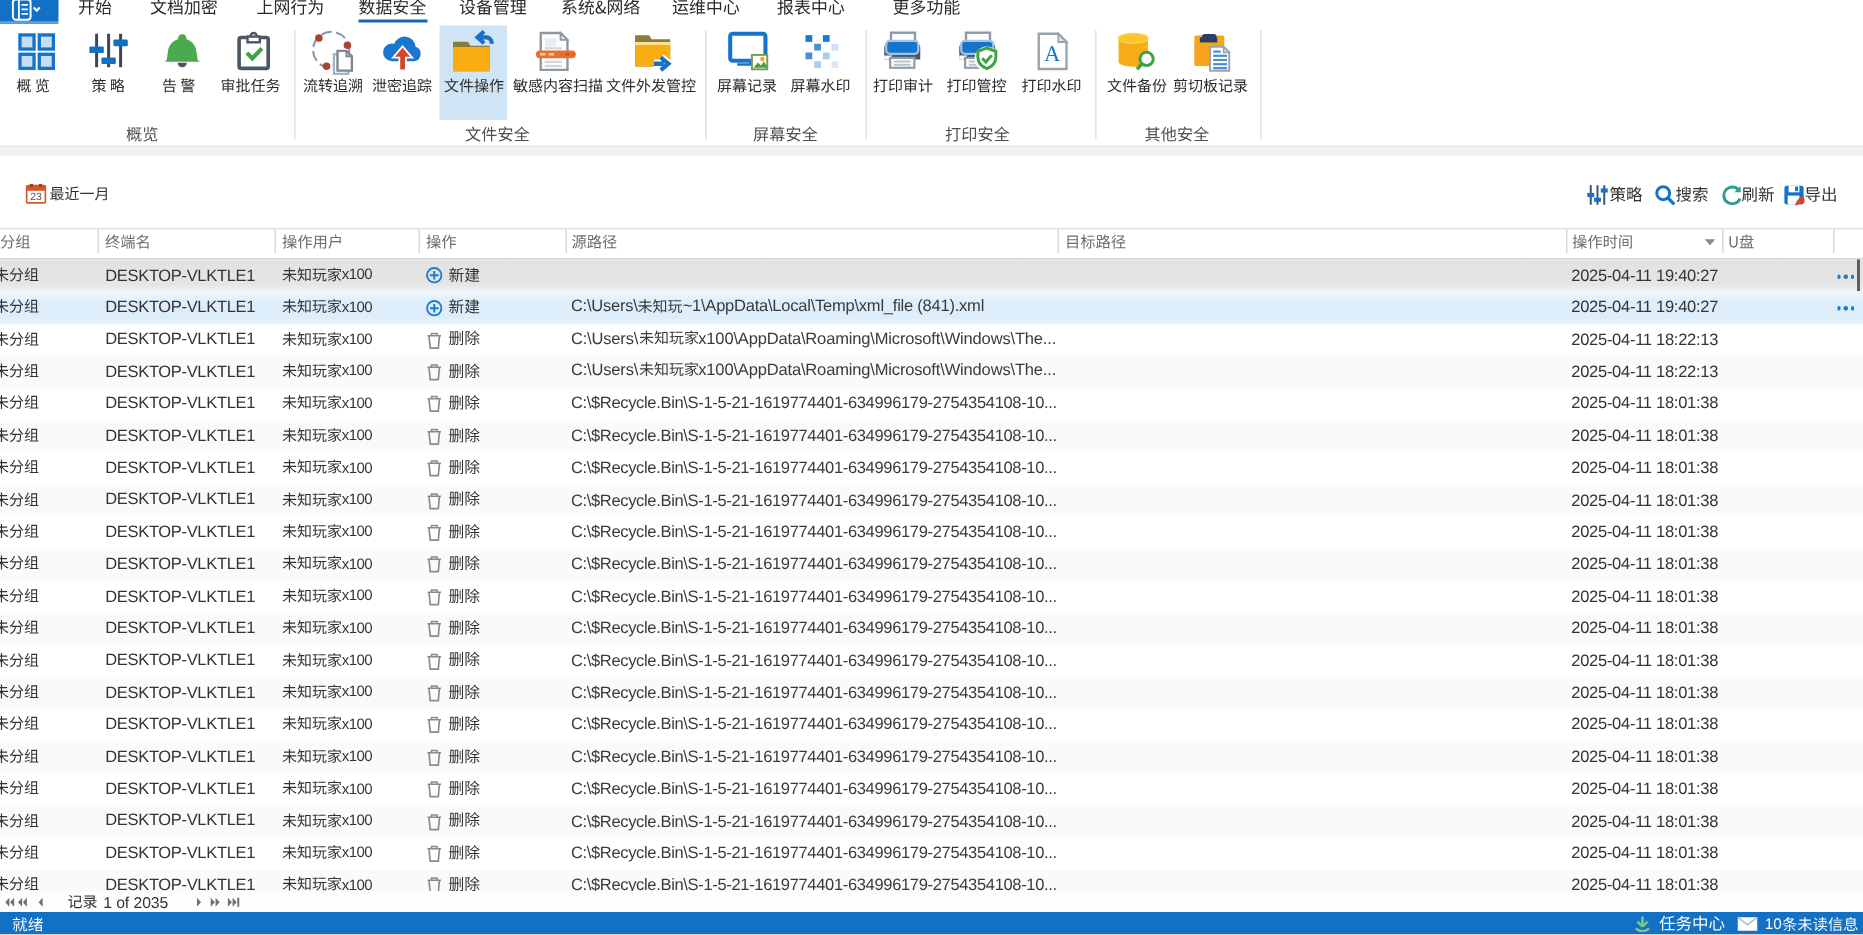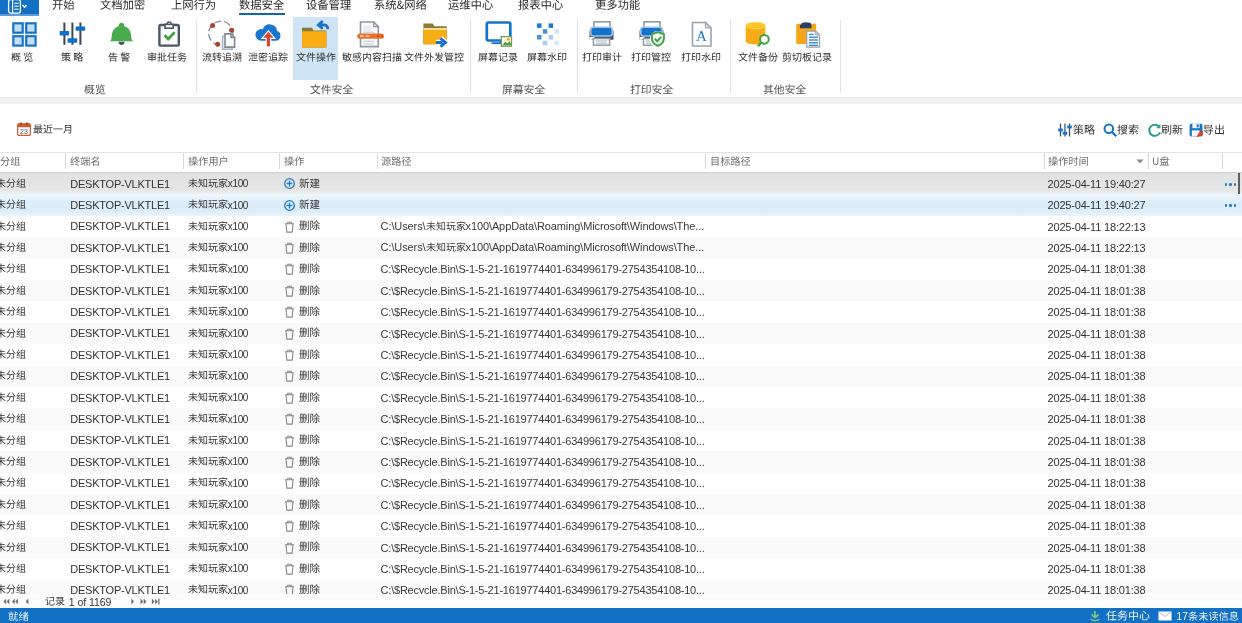--- a/index.html
+++ b/index.html
@@ -699,20 +699,27 @@
       <circle cx="5.5" cy="5.5" r="4.8" fill="none" stroke="#1f7ccb" stroke-width="1.3"></circle>
       <line x1="5.5" y1="2.6" x2="5.5" y2="8.4" stroke="#1f7ccb" stroke-width="1.3"></line>
       <line x1="2.6" y1="5.5" x2="8.4" y2="5.5" stroke="#1f7ccb" stroke-width="1.3"></line>
     </svg>
 <svg style="position:absolute;left:299.00px;top:199.00px;" width="21.00" height="10.50" viewBox="0 0 2000 1000">
       <g fill="#333333" transform="matrix(1,0,0,-1,0,880)">
         <use href="#g65B0"></use>
         <use href="#g5EFA" x="1000"></use>
       </g>
     </svg>
+<div style="position:absolute;left:380.6px;top:194.40px;height:21.4px;line-height:21.4px;font-size:11px;color:#3a3a3a;letter-spacing:-0.150px;white-space:pre">C:\Users\<svg style="display:inline-block;margin-bottom:-1.20px" width="30.00" height="10.00" viewBox="0 0 3000 1000">
+        <g fill="#3a3a3a" transform="matrix(1,0,0,-1,0,880)">
+          <use href="#g672A"></use>
+          <use href="#g77E5" x="1000"></use>
+          <use href="#g73A9" x="2000"></use>
+        </g>
+      </svg>~1\AppData\Local\Temp\xml_file (841).xml</div>
 <div style="position:absolute;left:1047.50px;top:199.20px;font-size:11.00px;color:#333333;letter-spacing:-0.18px;white-space:pre;">2025-04-11 19:40:27</div>
 <div style="position:absolute;left:1224.50px;top:204.40px;width:2.60px;height:2.60px;background:#1f7ccb;border-radius:50%"></div>
 <div style="position:absolute;left:1229.10px;top:204.40px;width:2.60px;height:2.60px;background:#1f7ccb;border-radius:50%"></div>
 <div style="position:absolute;left:1233.70px;top:204.40px;width:2.60px;height:2.60px;background:#1f7ccb;border-radius:50%"></div>
 <div style="position:absolute;left:0.00px;top:215.80px;width:1242.00px;height:21.40px;background:#ffffff"></div>
 <div style="position:absolute;left:0;top:215.80px;width:60px;height:21.40px;overflow:hidden">
       <svg style="position:absolute;left:-4.50px;top:4.80px;" width="30.00" height="10.00" viewBox="0 0 3000 1000">
         <g fill="#333333" transform="matrix(1,0,0,-1,0,880)">
           <use href="#g672A"></use>
           <use href="#g5206" x="1000"></use>
@@ -1308,21 +1315,21 @@
       <path d="M11.7 0.5 v6 l-2.7 -3 Z" fill="#707070"></path>
       <path d="M14.9 0.5 v6 l-2.7 -3 Z" fill="#707070"></path>
       <path d="M25.4 0.5 v6 l-2.7 -3 Z" fill="#707070"></path>
     </svg>
 <svg style="position:absolute;left:45.00px;top:596.20px;" width="20.00" height="10.00" viewBox="0 0 2000 1000">
       <g fill="#333333" transform="matrix(1,0,0,-1,0,880)">
         <use href="#g8BB0"></use>
         <use href="#g5F55" x="1000"></use>
       </g>
     </svg>
-<div style="position:absolute;left:68.80px;top:596.20px;font-size:10.50px;color:#333333;letter-spacing:-0.05px;white-space:pre;">1 of 1169</div>
+<div style="position:absolute;left:68.80px;top:596.20px;font-size:10.50px;color:#333333;letter-spacing:-0.05px;white-space:pre;">1 of 2035</div>
 <svg style="position:absolute;left:131px;top:597.5px" width="30" height="7" viewBox="0 0 30 7">
       <path d="M0.3 0.5 v6 l2.7 -3 Z" fill="#707070"></path>
       <path d="M9.5 0.5 v6 l2.7 -3 Z" fill="#707070"></path>
       <path d="M12.7 0.5 v6 l2.7 -3 Z" fill="#707070"></path>
       <path d="M20.9 0.5 v6 l2.7 -3 Z" fill="#707070"></path>
       <path d="M24.1 0.5 v6 l2.7 -3 Z" fill="#707070"></path>
       <rect x="27.2" y="0.5" width="1.3" height="6" fill="#707070"></rect>
     </svg>
 <div style="position:absolute;left:0.00px;top:608.00px;width:1242.00px;height:15.00px;background:#1371c5"></div>
 <svg style="position:absolute;left:7.50px;top:610.70px;" width="21.00" height="10.50" viewBox="0 0 2000 1000">
@@ -1340,21 +1347,21 @@
         <use href="#g4EFB"></use>
         <use href="#g52A1" x="1000"></use>
         <use href="#g4E2D" x="2000"></use>
         <use href="#g5FC3" x="3000"></use>
       </g>
     </svg>
 <svg style="position:absolute;left:1158px;top:611px" width="14" height="10" viewBox="0 0 14 10">
       <rect x="0.5" y="0.5" width="13" height="9" fill="#fff"></rect>
       <path d="M0.5 0.5 L7 5.5 L13.5 0.5" fill="none" stroke="#9db9d8" stroke-width="1"></path>
     </svg>
-<div style="position:absolute;left:1176.50px;top:611.20px;font-size:10.20px;color:#ffffff;white-space:pre;">17</div>
+<div style="position:absolute;left:1176.50px;top:611.20px;font-size:10.20px;color:#ffffff;white-space:pre;">10</div>
 <svg style="position:absolute;left:1188.00px;top:610.90px;" width="51.00" height="10.20" viewBox="0 0 5000 1000">
       <g fill="#ffffff" transform="matrix(1,0,0,-1,0,880)">
         <use href="#g6761"></use>
         <use href="#g672A" x="1000"></use>
         <use href="#g8BFB" x="2000"></use>
         <use href="#g4FE1" x="3000"></use>
         <use href="#g606F" x="4000"></use>
       </g>
     </svg>
 </div>

